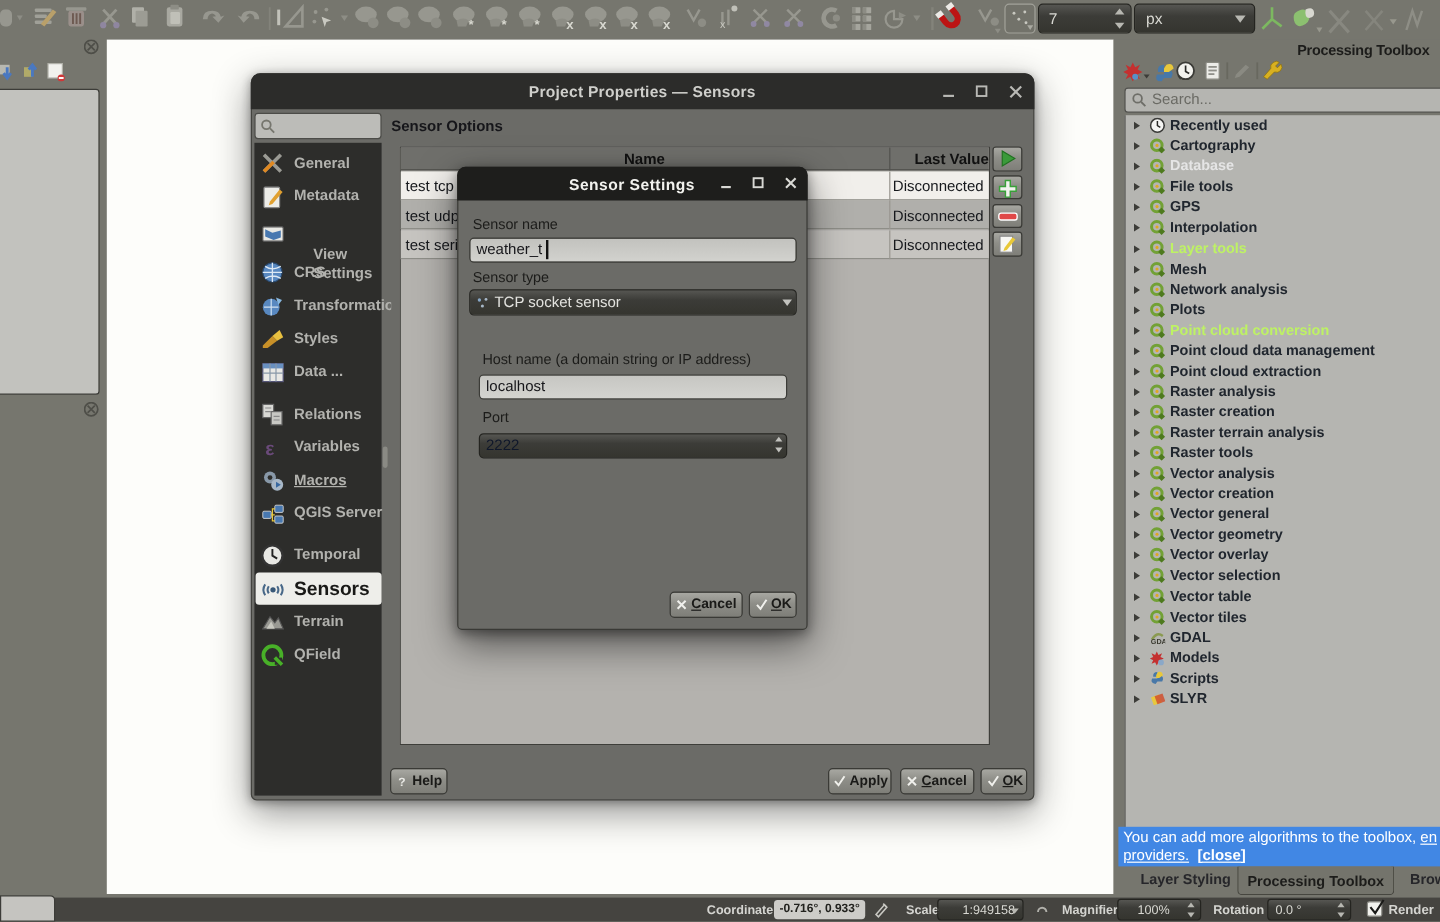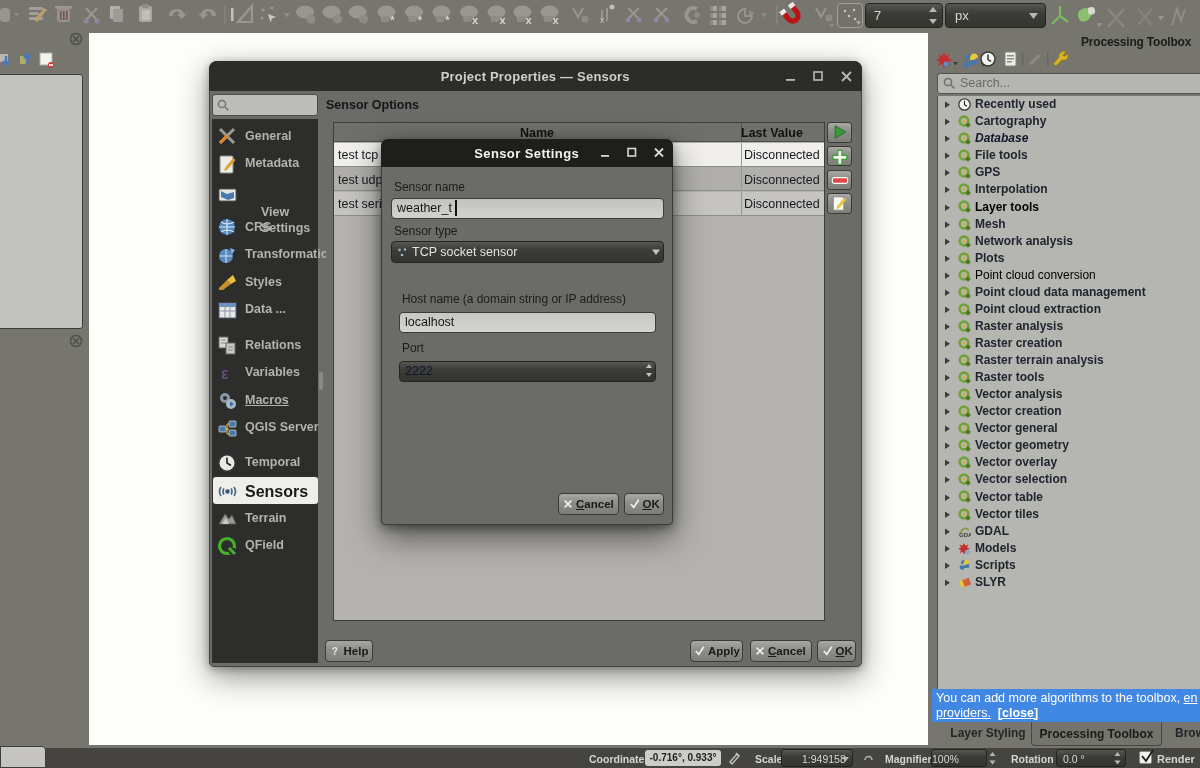--- a/index.html
+++ b/index.html
@@ -158,21 +158,21 @@
   </svg>
 <div style="position:absolute;font-size:10.5px;color:#d4d4d0;font-weight:bold;top:753px;white-space:nowrap;left:755px;">Scale</div>
 <div class="dkinput" style="position:absolute;left:781px;top:749px;width:72px;height:18px;padding:3px 0 0 20px;font-size:10.5px;border-radius:3px;">1:949158</div>
 <svg style="position:absolute;left:841px;top:756px" width="9" height="7">
     <path d="M1 1 l7 0 -3.5 4.5 z" fill="#b8b8b2"></path>
   </svg>
 <svg style="position:absolute;left:861px;top:751px" width="14" height="14">
     <path d="M4 9 a3.5 3.5 0 1 1 7 0" fill="none" stroke="#b0b0aa" stroke-width="1.6"></path>
   </svg>
 <div style="position:absolute;font-size:10.5px;color:#d4d4d0;font-weight:bold;top:753px;white-space:nowrap;left:885px;">Magnifier</div>
-<div class="dkinput" style="position:absolute;left:931px;top:749px;width:56px;height:18px;padding:3px 0 0 0;font-size:10.5px;border-radius:3px;">100%</div>
+<div class="dkinput" style="position:absolute;left:931px;top:749px;width:70px;height:18px;padding:3px 0 0 16px;font-size:10.5px;border-radius:3px;">100%</div>
 <svg style="position:absolute;left:987px;top:751px" width="11" height="15">
     <path d="M2.5 5 l6 0 -3 -4 z" fill="#b8b8b2"></path>
     <path d="M2.5 9.5 l6 0 -3 4 z" fill="#b8b8b2"></path>
   </svg>
 <div style="position:absolute;font-size:10.5px;color:#d4d4d0;font-weight:bold;top:753px;white-space:nowrap;left:1011px;">Rotation</div>
 <div class="dkinput" style="position:absolute;left:1056px;top:749px;width:70px;height:18px;padding:3px 0 0 6px;font-size:10.5px;border-radius:3px;">0.0 °</div>
 <svg style="position:absolute;left:1112px;top:751px" width="11" height="15">
     <path d="M2.5 5 l6 0 -3 -4 z" fill="#b8b8b2"></path>
     <path d="M2.5 9.5 l6 0 -3 4 z" fill="#b8b8b2"></path>
   </svg>
@@ -228,21 +228,21 @@
 </svg>
 <div style="position:absolute;left:975px;top:114.2px;font-size:12px;font-weight:bold;color:#20262e;">Cartography</div>
 <svg style="position:absolute;left:944px;top:135.2px" width="8" height="8">
     <path d="M1 0.5 l5 3.2 -5 3.2 z" fill="#3c3c38"></path>
   </svg>
 <svg style="position:absolute;left:958px;top:132.22px" width="13" height="13" viewBox="0 0 16 16">
 <circle cx="7.4" cy="7.4" r="5.4" fill="none" stroke="#72a135" stroke-width="3.1"></circle>
 <circle cx="7.6" cy="7.6" r="1.6" fill="#e0a820"></circle>
 <rect x="9.8" y="9.8" width="5" height="5" fill="#4e7a1e" transform="rotate(45 12.3 12.3)"></rect>
 </svg>
-<div style="position:absolute;left:975px;top:131.2px;font-size:12px;font-weight:bold;color:#0f172a;font-style:italic;">Database</div>
+<div style="position:absolute;left:975px;top:131.2px;font-size:12px;font-weight:bold;color:#e5e5e5;">Database</div>
 <svg style="position:absolute;left:944px;top:152.3px" width="8" height="8">
     <path d="M1 0.5 l5 3.2 -5 3.2 z" fill="#3c3c38"></path>
   </svg>
 <svg style="position:absolute;left:958px;top:149.27999999999997px" width="13" height="13" viewBox="0 0 16 16">
 <circle cx="7.4" cy="7.4" r="5.4" fill="none" stroke="#72a135" stroke-width="3.1"></circle>
 <circle cx="7.6" cy="7.6" r="1.6" fill="#e0a820"></circle>
 <rect x="9.8" y="9.8" width="5" height="5" fill="#4e7a1e" transform="rotate(45 12.3 12.3)"></rect>
 </svg>
 <div style="position:absolute;left:975px;top:148.3px;font-size:12px;font-weight:bold;color:#20262e;">File tools</div>
 <svg style="position:absolute;left:944px;top:169.3px" width="8" height="8">
@@ -264,21 +264,21 @@
 </svg>
 <div style="position:absolute;left:975px;top:182.4px;font-size:12px;font-weight:bold;color:#20262e;">Interpolation</div>
 <svg style="position:absolute;left:944px;top:203.5px" width="8" height="8">
     <path d="M1 0.5 l5 3.2 -5 3.2 z" fill="#3c3c38"></path>
   </svg>
 <svg style="position:absolute;left:958px;top:200.45999999999998px" width="13" height="13" viewBox="0 0 16 16">
 <circle cx="7.4" cy="7.4" r="5.4" fill="none" stroke="#72a135" stroke-width="3.1"></circle>
 <circle cx="7.6" cy="7.6" r="1.6" fill="#e0a820"></circle>
 <rect x="9.8" y="9.8" width="5" height="5" fill="#4e7a1e" transform="rotate(45 12.3 12.3)"></rect>
 </svg>
-<div style="position:absolute;left:975px;top:199.5px;font-size:12px;font-weight:bold;color:#000000;">Layer tools</div>
+<div style="position:absolute;left:975px;top:199.5px;font-size:12px;font-weight:bold;color:#bef264;">Layer tools</div>
 <svg style="position:absolute;left:944px;top:220.5px" width="8" height="8">
     <path d="M1 0.5 l5 3.2 -5 3.2 z" fill="#3c3c38"></path>
   </svg>
 <svg style="position:absolute;left:958px;top:217.51999999999998px" width="13" height="13" viewBox="0 0 16 16">
 <circle cx="7.4" cy="7.4" r="5.4" fill="none" stroke="#72a135" stroke-width="3.1"></circle>
 <circle cx="7.6" cy="7.6" r="1.6" fill="#e0a820"></circle>
 <rect x="9.8" y="9.8" width="5" height="5" fill="#4e7a1e" transform="rotate(45 12.3 12.3)"></rect>
 </svg>
 <div style="position:absolute;left:975px;top:216.5px;font-size:12px;font-weight:bold;color:#20262e;">Mesh</div>
 <svg style="position:absolute;left:944px;top:237.6px" width="8" height="8">
@@ -300,21 +300,21 @@
 </svg>
 <div style="position:absolute;left:975px;top:250.6px;font-size:12px;font-weight:bold;color:#20262e;">Plots</div>
 <svg style="position:absolute;left:944px;top:271.7px" width="8" height="8">
     <path d="M1 0.5 l5 3.2 -5 3.2 z" fill="#3c3c38"></path>
   </svg>
 <svg style="position:absolute;left:958px;top:268.7px" width="13" height="13" viewBox="0 0 16 16">
 <circle cx="7.4" cy="7.4" r="5.4" fill="none" stroke="#72a135" stroke-width="3.1"></circle>
 <circle cx="7.6" cy="7.6" r="1.6" fill="#e0a820"></circle>
 <rect x="9.8" y="9.8" width="5" height="5" fill="#4e7a1e" transform="rotate(45 12.3 12.3)"></rect>
 </svg>
-<div style="position:absolute;left:975px;top:267.7px;font-size:12px;font-weight:normal;color:#000000;">Point cloud conversion</div>
+<div style="position:absolute;left:975px;top:267.7px;font-size:12px;font-weight:bold;color:#bef264;">Point cloud conversion</div>
 <svg style="position:absolute;left:944px;top:288.8px" width="8" height="8">
     <path d="M1 0.5 l5 3.2 -5 3.2 z" fill="#3c3c38"></path>
   </svg>
 <svg style="position:absolute;left:958px;top:285.76px" width="13" height="13" viewBox="0 0 16 16">
 <circle cx="7.4" cy="7.4" r="5.4" fill="none" stroke="#72a135" stroke-width="3.1"></circle>
 <circle cx="7.6" cy="7.6" r="1.6" fill="#e0a820"></circle>
 <rect x="9.8" y="9.8" width="5" height="5" fill="#4e7a1e" transform="rotate(45 12.3 12.3)"></rect>
 </svg>
 <div style="position:absolute;left:975px;top:284.8px;font-size:12px;font-weight:bold;color:#20262e;">Point cloud data management</div>
 <svg style="position:absolute;left:944px;top:305.8px" width="8" height="8">
@@ -567,21 +567,21 @@
     <circle cx="10" cy="10" r="7.5" fill="none" stroke="#48b028" stroke-width="3.2"></circle>
     <rect x="12" y="12" width="6" height="6" fill="#2d2d2b"></rect>
     <path d="M12 12 l6 6" stroke="#48b028" stroke-width="3"></path>
   </svg>
 <div style="position:absolute;left:245px;top:538.0px;width:81px;overflow:hidden;white-space:nowrap;font-size:12.5px;font-weight:bold;color:#b2b2ae;">QField</div>
 <div style="position:absolute;left:326px;top:98px;font-size:12.5px;font-weight:bold;color:#16161a;">Sensor Options</div>
 <div style="position:absolute;left:333px;top:122px;width:491.5px;height:499px;background:#b4b2ae;border:1px solid #3e3e3a;"></div>
 <div style="position:absolute;left:334px;top:123px;width:489.5px;height:19px;background:#6f6f6b;border-bottom:1px solid #4e4e4a;"></div>
 <div style="position:absolute;left:740.5px;top:123px;width:1px;height:19px;background:#52524e;"></div>
 <div style="position:absolute;left:334px;top:126px;width:406px;text-align:center;font-size:12.5px;font-weight:bold;color:#111;">Name</div>
-<div style="position:absolute;left:741px;top:126px;width:83px;text-align:left;font-size:12.5px;font-weight:bold;color:#111;">Last Value</div>
+<div style="position:absolute;left:741px;top:126px;width:83px;text-align:right;font-size:12.5px;font-weight:bold;color:#111;">Last Value</div>
 <div style="position:absolute;left:334px;top:142.5px;width:489.5px;height:24px;background:#f1efeb;border-bottom:1px solid #8e8e88;"></div>
 <div style="position:absolute;left:338px;top:148.0px;font-size:12.5px;color:#16181c;">test tcp</div>
 <div style="position:absolute;left:740.5px;top:142.5px;width:1px;height:24px;background:#98968f;"></div>
 <div style="position:absolute;left:744px;top:148.0px;font-size:12.5px;color:#16181c;">Disconnected</div>
 <div style="position:absolute;left:334px;top:167px;width:489.5px;height:24px;background:#b0afab;border-bottom:1px solid #8e8e88;"></div>
 <div style="position:absolute;left:338px;top:172.5px;font-size:12.5px;color:#16181c;">test udp</div>
 <div style="position:absolute;left:740.5px;top:167px;width:1px;height:24px;background:#98968f;"></div>
 <div style="position:absolute;left:744px;top:172.5px;font-size:12.5px;color:#16181c;">Disconnected</div>
 <div style="position:absolute;left:334px;top:191.5px;width:489.5px;height:24px;background:#c6c4c0;border-bottom:1px solid #8e8e88;"></div>
 <div style="position:absolute;left:338px;top:197.0px;font-size:12.5px;color:#16181c;">test seri</div>

